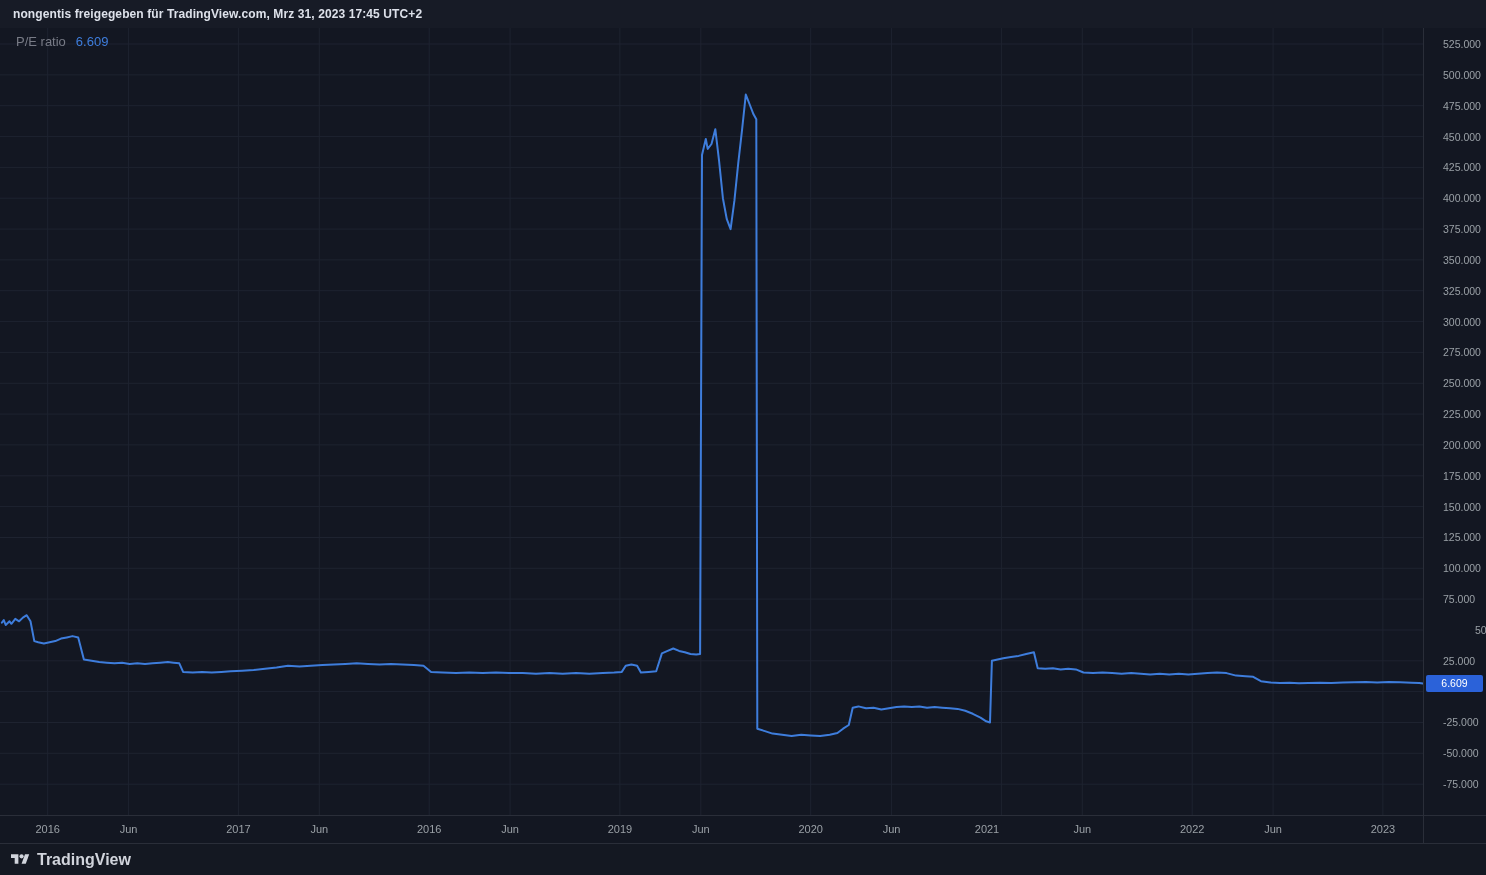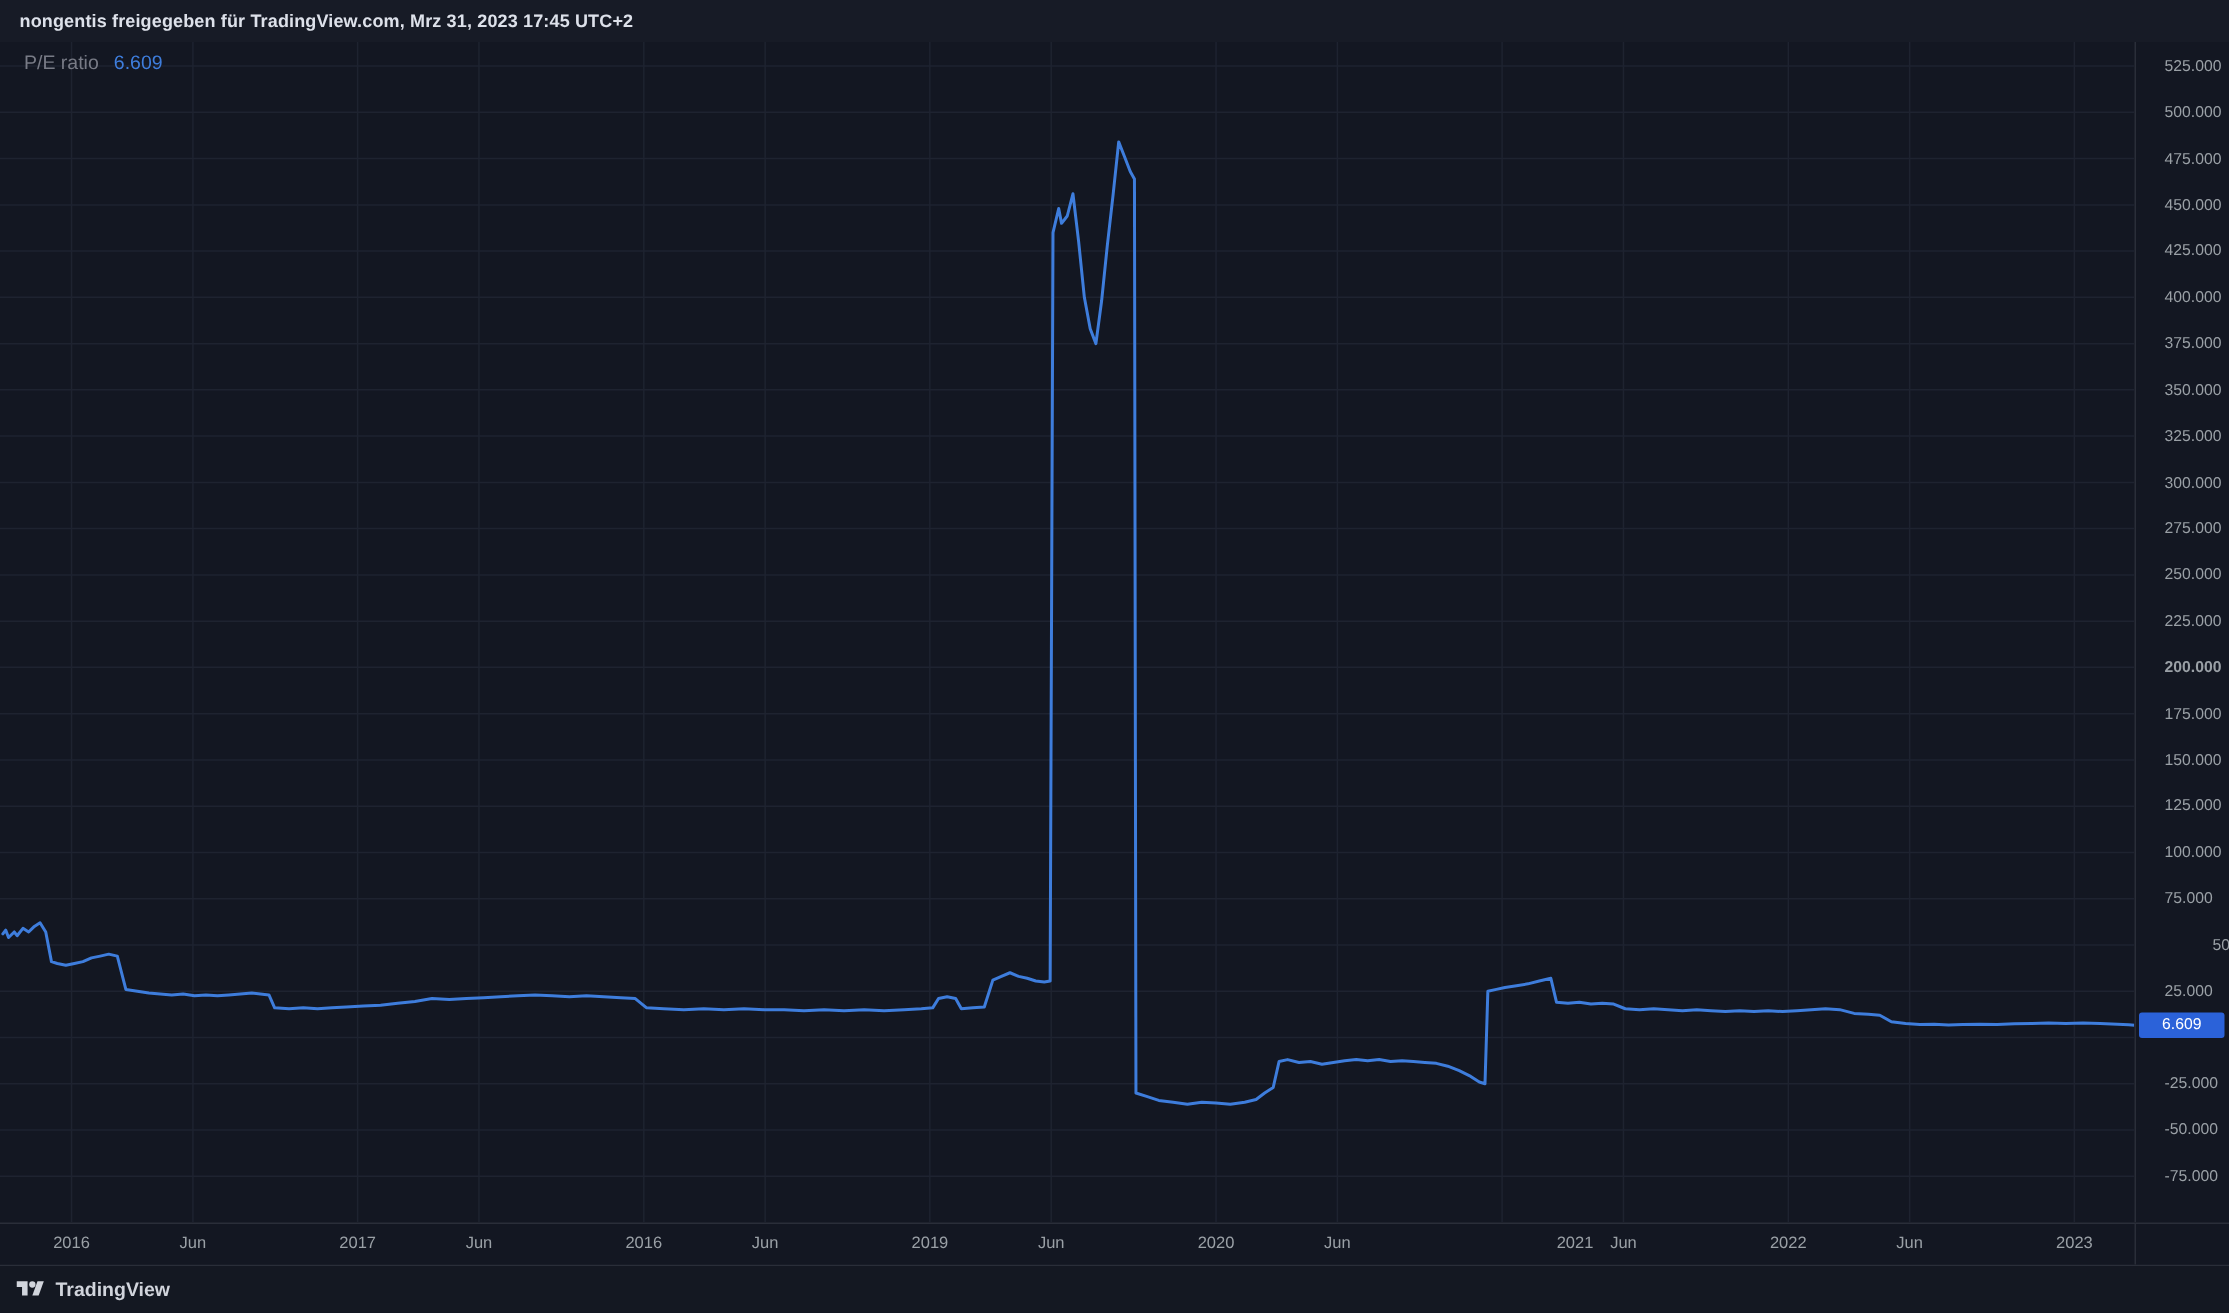--- a/index.html
+++ b/index.html
@@ -69,21 +69,21 @@
 
   
   .bottombar {
     height: 32px; flex: 0 0 32px;
     background: #141822;
     border-top: 1px solid #2a2e39;
     display: flex; align-items: center;
     padding-left: 11px;
   }
   .brand-link { display: flex; align-items: center; gap: 7px; cursor: pointer; text-decoration: none; }
-  .brand-text { color: #d1d4dc; font-size: 13px; font-weight: 700; }
+  .brand-text { color: #d1d4dc; font-size: 16px; font-weight: 700; }
 </style>
 </head>
 <body>
 
 <div class="app">
 
   <div class="topbar">
     <span class="attr-text">nongentis freigegeben für TradingView.com, Mrz 31, 2023 17:45 UTC+2</span>
   </div>
 
@@ -148,21 +148,21 @@
         <div class="price-label" style="top: 102.552px;">450.000</div>
         <div class="price-label" style="top: 133.39px;">425.000</div>
         <div class="price-label" style="top: 164.229px;">400.000</div>
         <div class="price-label" style="top: 195.067px;">375.000</div>
         <div class="price-label" style="top: 225.906px;">350.000</div>
         <div class="price-label" style="top: 256.745px;">325.000</div>
         <div class="price-label" style="top: 287.583px;">300.000</div>
         <div class="price-label" style="top: 318.422px;">275.000</div>
         <div class="price-label" style="top: 349.26px;">250.000</div>
         <div class="price-label" style="top: 380.099px;">225.000</div>
-        <div class="price-label" style="top: 410.937px; font-weight: bold;">200.000</div>
+        <div class="price-label" style="top: 410.937px;">200.000</div>
         <div class="price-label" style="top: 441.776px;">175.000</div>
         <div class="price-label" style="top: 472.614px;">150.000</div>
         <div class="price-label" style="top: 503.453px;">125.000</div>
         <div class="price-label" style="top: 534.292px;">100.000</div>
         <div class="price-label" style="top: 565.13px;">75.000</div>
         <div class="price-label" style="top: 595.969px; padding-left: 32px;">50.000</div>
         <div class="price-label" style="top: 626.807px;">25.000</div>
         <div class="price-label" style="top: 688.484px;">-25.000</div>
         <div class="price-label" style="top: 719.323px;">-50.000</div>
         <div class="price-label" style="top: 750.161px;">-75.000</div>
@@ -174,21 +174,21 @@
   <div class="time-label" style="left: 47.6877px;">2016</div>
       <div class="time-label" style="left: 128.566px;">Jun</div>
       <div class="time-label" style="left: 238.438px;">2017</div>
       <div class="time-label" style="left: 319.317px;">Jun</div>
       <div class="time-label" style="left: 429.189px;">2016</div>
       <div class="time-label" style="left: 510.067px;">Jun</div>
       <div class="time-label" style="left: 619.94px;">2019</div>
       <div class="time-label" style="left: 700.818px;">Jun</div>
       <div class="time-label" style="left: 810.69px;">2020</div>
       <div class="time-label" style="left: 891.569px;">Jun</div>
-      <div class="time-label" style="left: 1050px;">2021</div>
+      <div class="time-label" style="left: 987px;">2021</div>
       <div class="time-label" style="left: 1082.32px;">Jun</div>
       <div class="time-label" style="left: 1192.19px;">2022</div>
       <div class="time-label" style="left: 1273.07px;">Jun</div>
       <div class="time-label" style="left: 1382.94px;">2023</div>
     </div>
 
   <div class="bottombar">
     <a class="brand-link">
       <svg width="19" height="15" viewBox="0 0 36 28" fill="#d1d4dc">
         <path d="M14 22H7V11H0V4h14v18z"></path>

